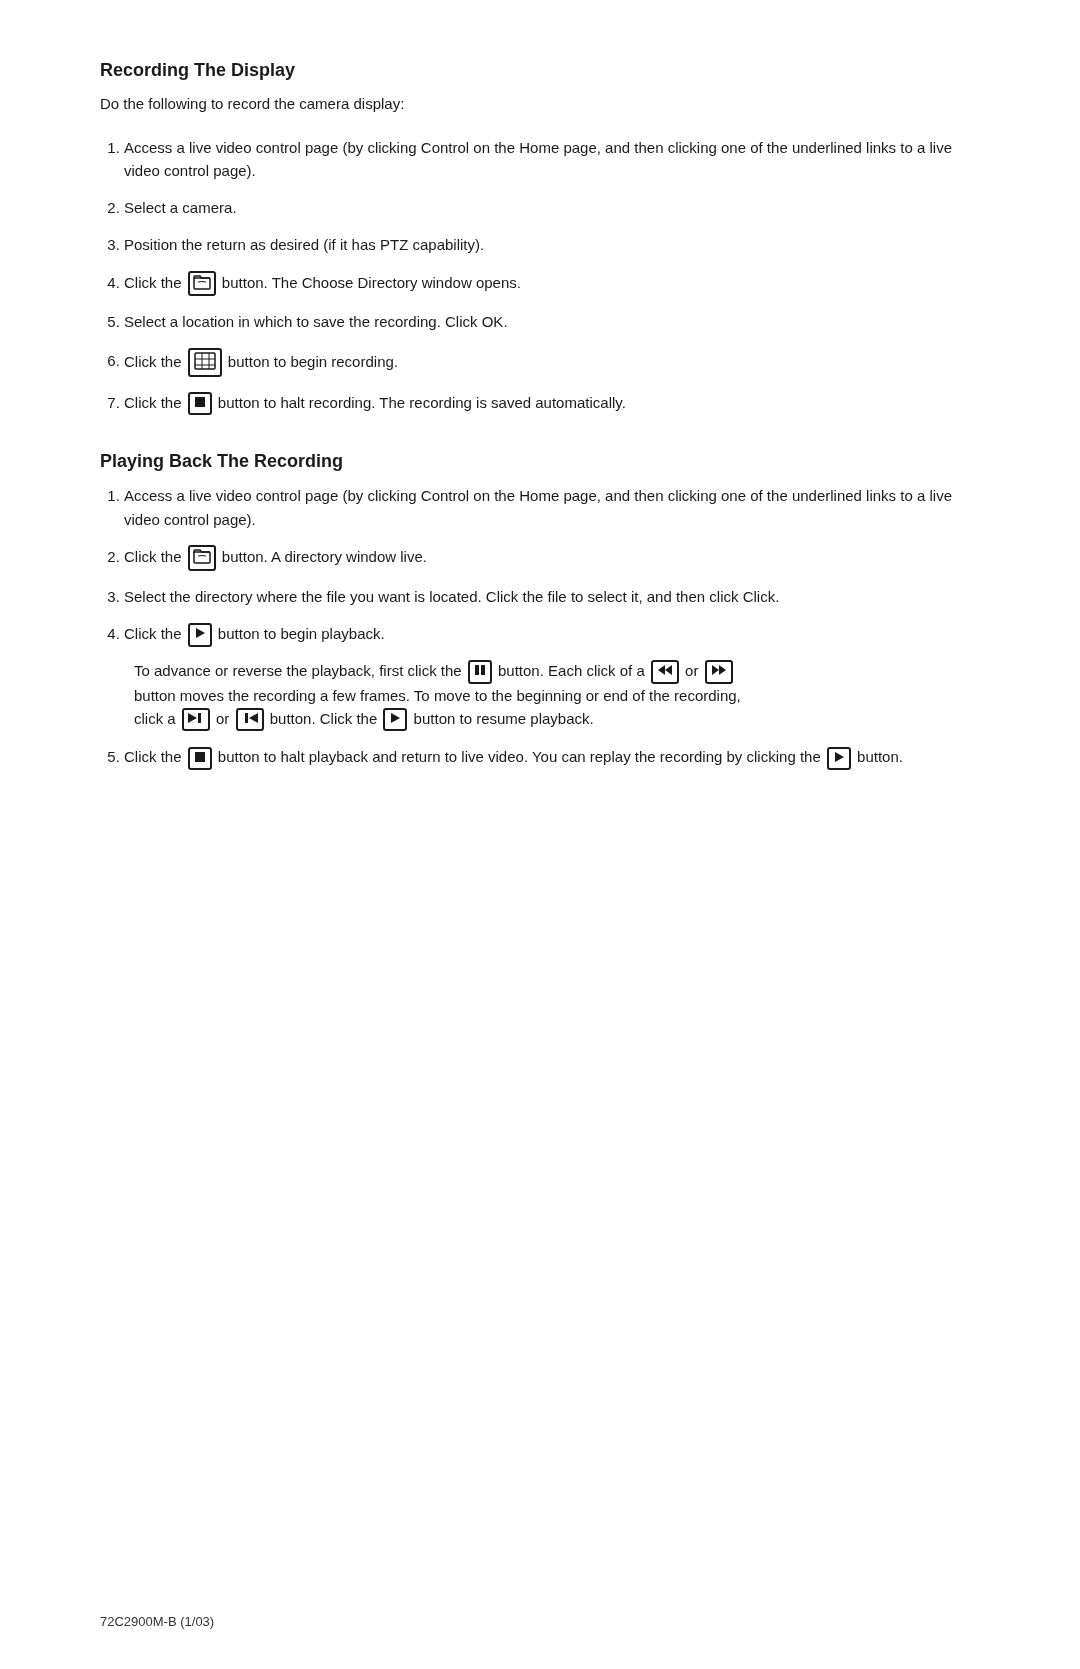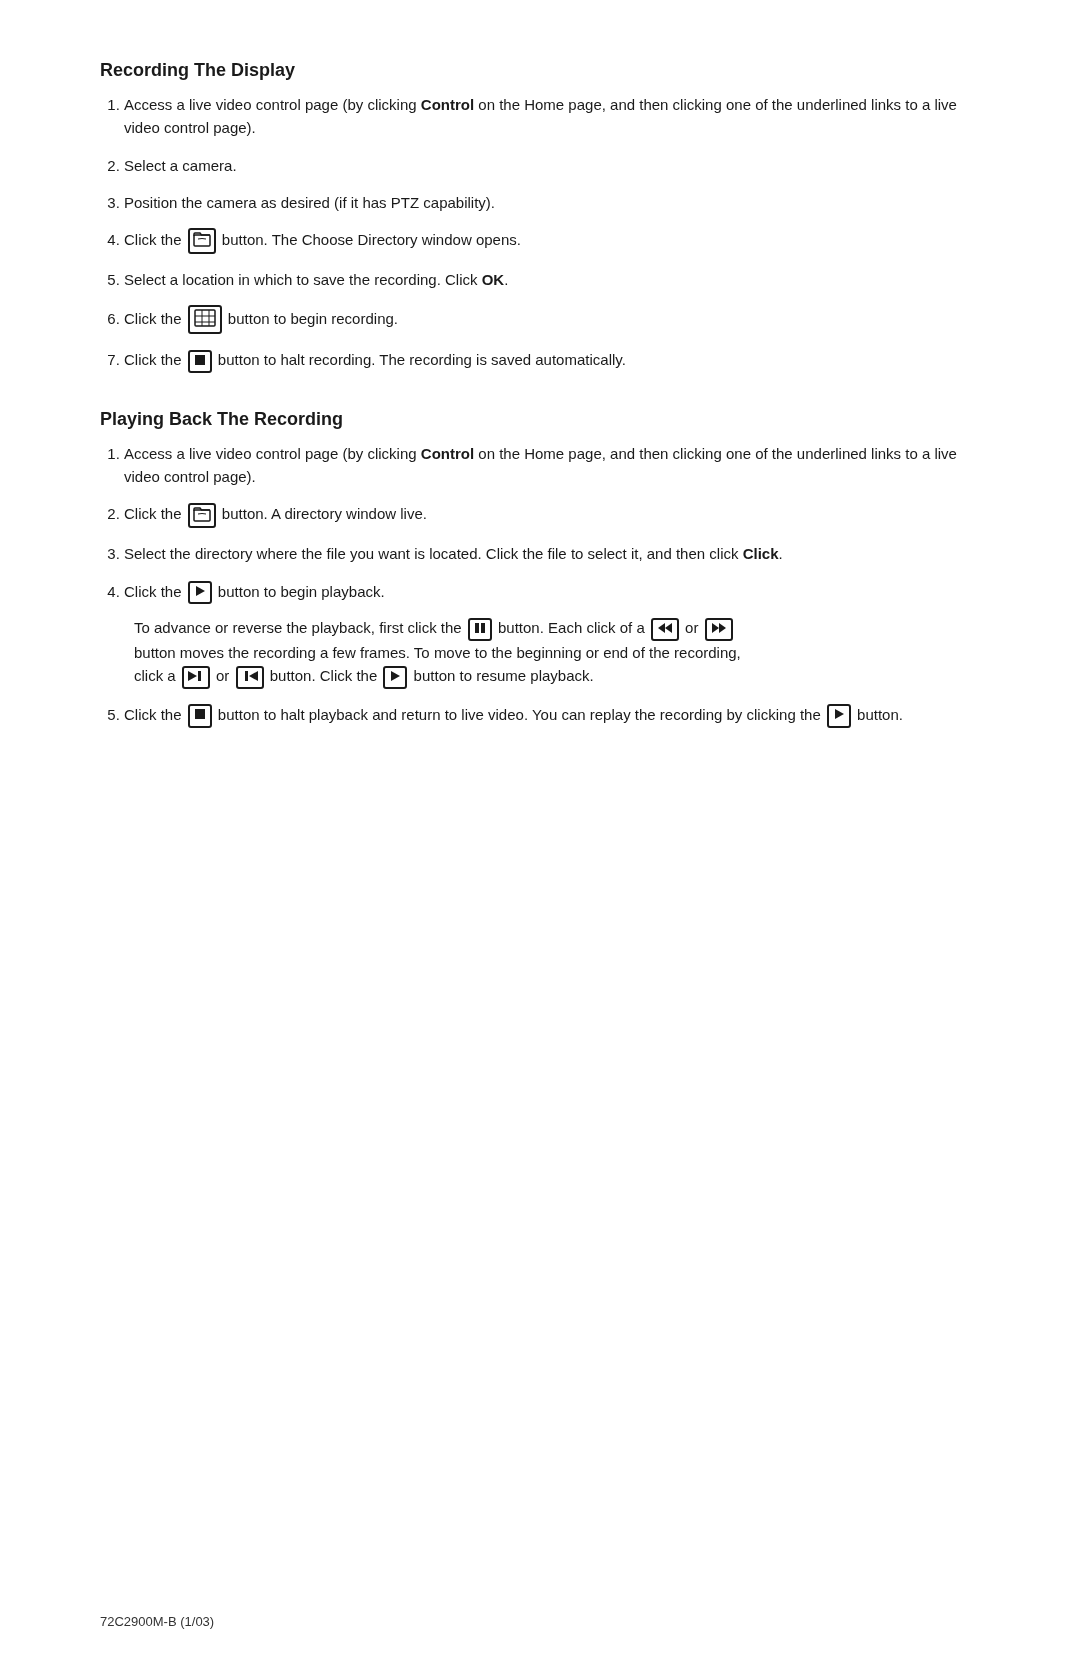--- a/index.html
+++ b/index.html
@@ -85,21 +85,21 @@
       margin: 0 2px;
       font-size: 11px;
       vertical-align: middle;
       line-height: 1.2;
       min-width: 26px;
       text-align: center;
       background: #fff;
     }
 
     .bold {
-      font-weight: bold;
+      font-weight: normal;
     }
 
     .footer {
       position: absolute;
       bottom: 40px;
       left: 100px;
       right: 100px;
       display: flex;
       justify-content: flex-start;
       font-size: 13px;
@@ -112,33 +112,34 @@
       line-height: 1.55;
     }
   </style>
 </head>
 <body>
 
 <div class="page-container">
 
   <div class="section">
     <h2>Recording The Display</h2>
+    <p class="intro-text">Do the following to record the camera display:</p>
 
     <ol>
 
       <li>
         <span>Access a live video control page (by clicking </span><span class="bold">Control</span><span> on the Home page, and then clicking one of the underlined links to a live video control page).</span>
       </li>
 
       <li>
         <span>Select a camera.</span>
       </li>
 
       <li>
-        <span>Position the camera as desired (if it has PTZ capability).</span>
+        <span>Position the return as desired (if it has PTZ capability).</span>
       </li>
 
       <li>
         <span>Click the </span>
         
         <span class="inline-icon-folder">
           <svg width="18" height="16" viewBox="0 0 18 16">
             <rect x="1" y="4" width="16" height="11" rx="1" fill="none" stroke="#1a1a1a" stroke-width="1.5"></rect>
             <path d="M1 5 L1 3 Q1 2 2 2 L7 2 L8.5 4 L17 4" fill="none" stroke="#1a1a1a" stroke-width="1.5"></path>
             <path d="M5 8 Q9 7 13 8" fill="none" stroke="#1a1a1a" stroke-width="1"></path>

